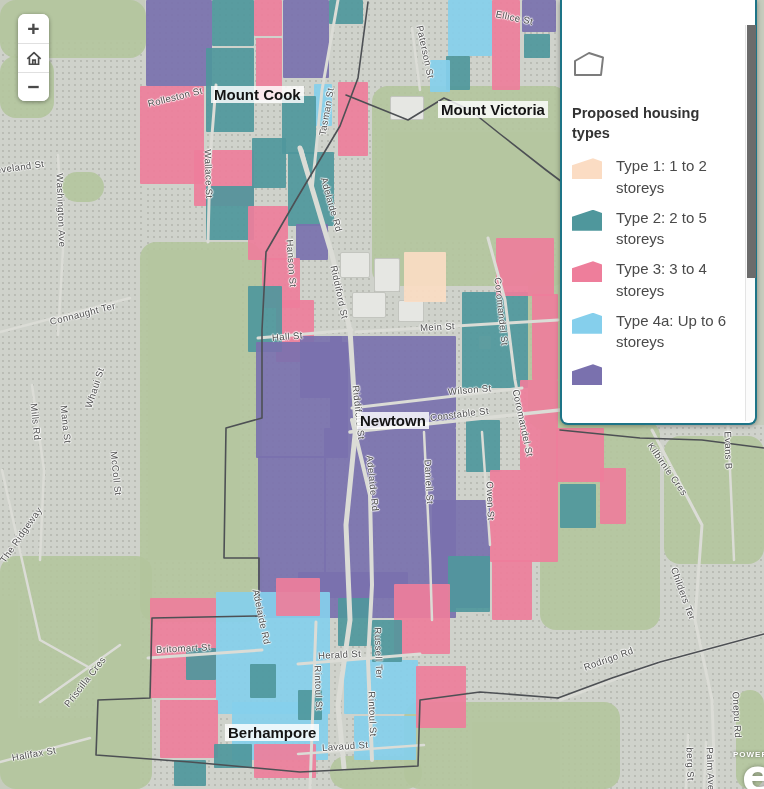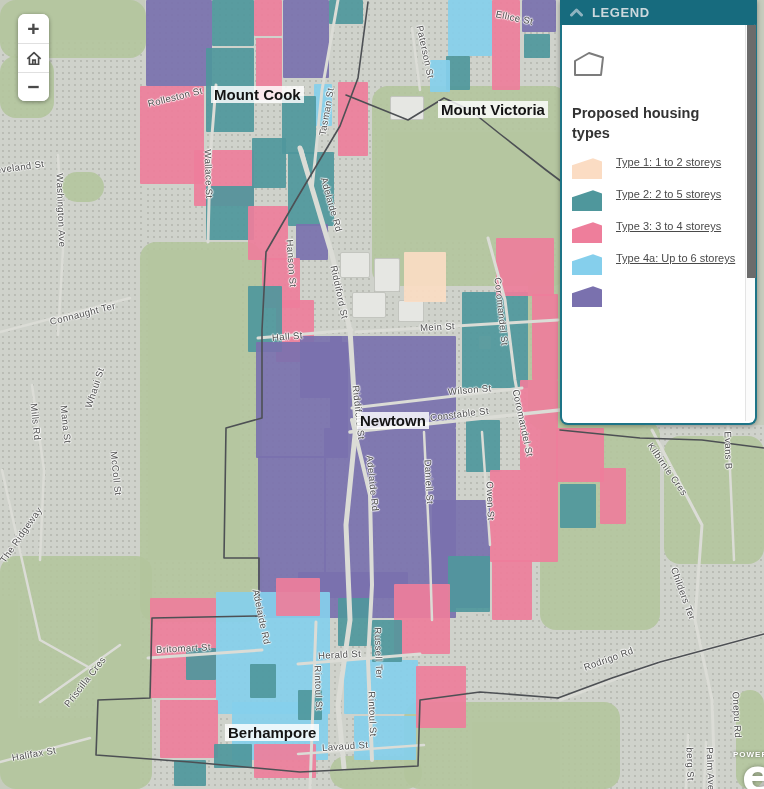--- a/index.html
+++ b/index.html
@@ -36,21 +36,21 @@
           display:flex;align-items:center;padding:0 10px;cursor:pointer;border-radius:0 0 3px 0;}
   .legend-header svg{margin-right:9px;}
   .legend-body{position:absolute;left:0;right:11px;top:25px;bottom:0;padding:9px 4px 6px 10px;
           overflow:hidden;}
   .layer-title{font-size:14.5px;font-weight:bold;color:#333;line-height:1.35;}
   .poly-icon{margin:16px 0 10px 0;display:block;}
   .section-title{font-size:14.5px;font-weight:bold;color:#333;line-height:1.35;margin:26px 0 12px 0;}
   .litem{display:flex;gap:14px;margin:0 0 8px 0;}
   .swatch{flex:0 0 30px;height:21px;margin-top:3px;
           clip-path:polygon(0 34%,70% 0,100% 16%,100% 100%,0 100%);}
-  .litem-label{font-size:11px;color:#4a4a4a;line-height:1.45;text-decoration:underline;}
+  .litem-label{font-size:15px;color:#4a4a4a;line-height:1.45;}
   .scroll-track{position:absolute;top:25px;right:0;bottom:2px;width:10px;background:#fbfbfb;
           border-left:1px solid #e4e4e4;border-radius:0 0 6px 0;}
   .scroll-thumb{position:absolute;top:0;left:1px;width:9px;height:253px;background:#6b6b6b;cursor:pointer;}
   
   .attrib{position:absolute;left:733px;top:750px;color:#fff;font-size:8px;font-weight:bold;
           letter-spacing:1px;text-shadow:0 0 3px rgba(0,0,0,.6);white-space:nowrap;}
   .esri-e{position:absolute;left:742px;top:756px;color:#fff;font-size:46px;font-weight:bold;
           text-shadow:0 0 4px rgba(0,0,0,.35);line-height:40px;font-family:"DejaVu Sans",sans-serif;}
 </style>
 </head>
@@ -235,26 +235,20 @@
       <svg width="20" height="20" viewBox="0 0 24 24">
         <path d="M4 13 L12 5.5 L20 13" fill="none" stroke="#4a4a4a" stroke-width="2" stroke-linejoin="round"></path>
         <path d="M6.5 11.5 V19.5 H17.5 V11.5" fill="none" stroke="#4a4a4a" stroke-width="2"></path>
         <path d="M10.5 19.5 V14.5 H13.5 V19.5" fill="none" stroke="#4a4a4a" stroke-width="2"></path>
       </svg>
     </button>
     <button class="zbtn">−</button>
   </div>
 
   <div class="legend">
-    <div class="legend-header">
-      <svg width="13" height="9" viewBox="0 0 13 9">
-        <path d="M1.5 7 L6.5 2 L11.5 7" fill="none" stroke="#8fb3c0" stroke-width="3" stroke-linecap="round" stroke-linejoin="round"></path>
-      </svg>
-      <span>LEGEND</span>
-    </div>
     <div class="legend-body">
       <svg class="poly-icon" width="36" height="28" viewBox="0 0 36 28">
         <path d="M3 11 L17 3 L31 7.5 L29 25 L3 25 Z" fill="#fff" stroke="#7c7c7c" stroke-width="2" stroke-linejoin="round"></path>
       </svg>
       <div class="section-title">Proposed housing types</div>
       <div id="legend-items">
           <div class="litem">
             <span class="swatch" style="background: rgb(251, 220, 195);"></span>
             <span class="litem-label">Type 1: 1 to 2 storeys</span>
           </div>

